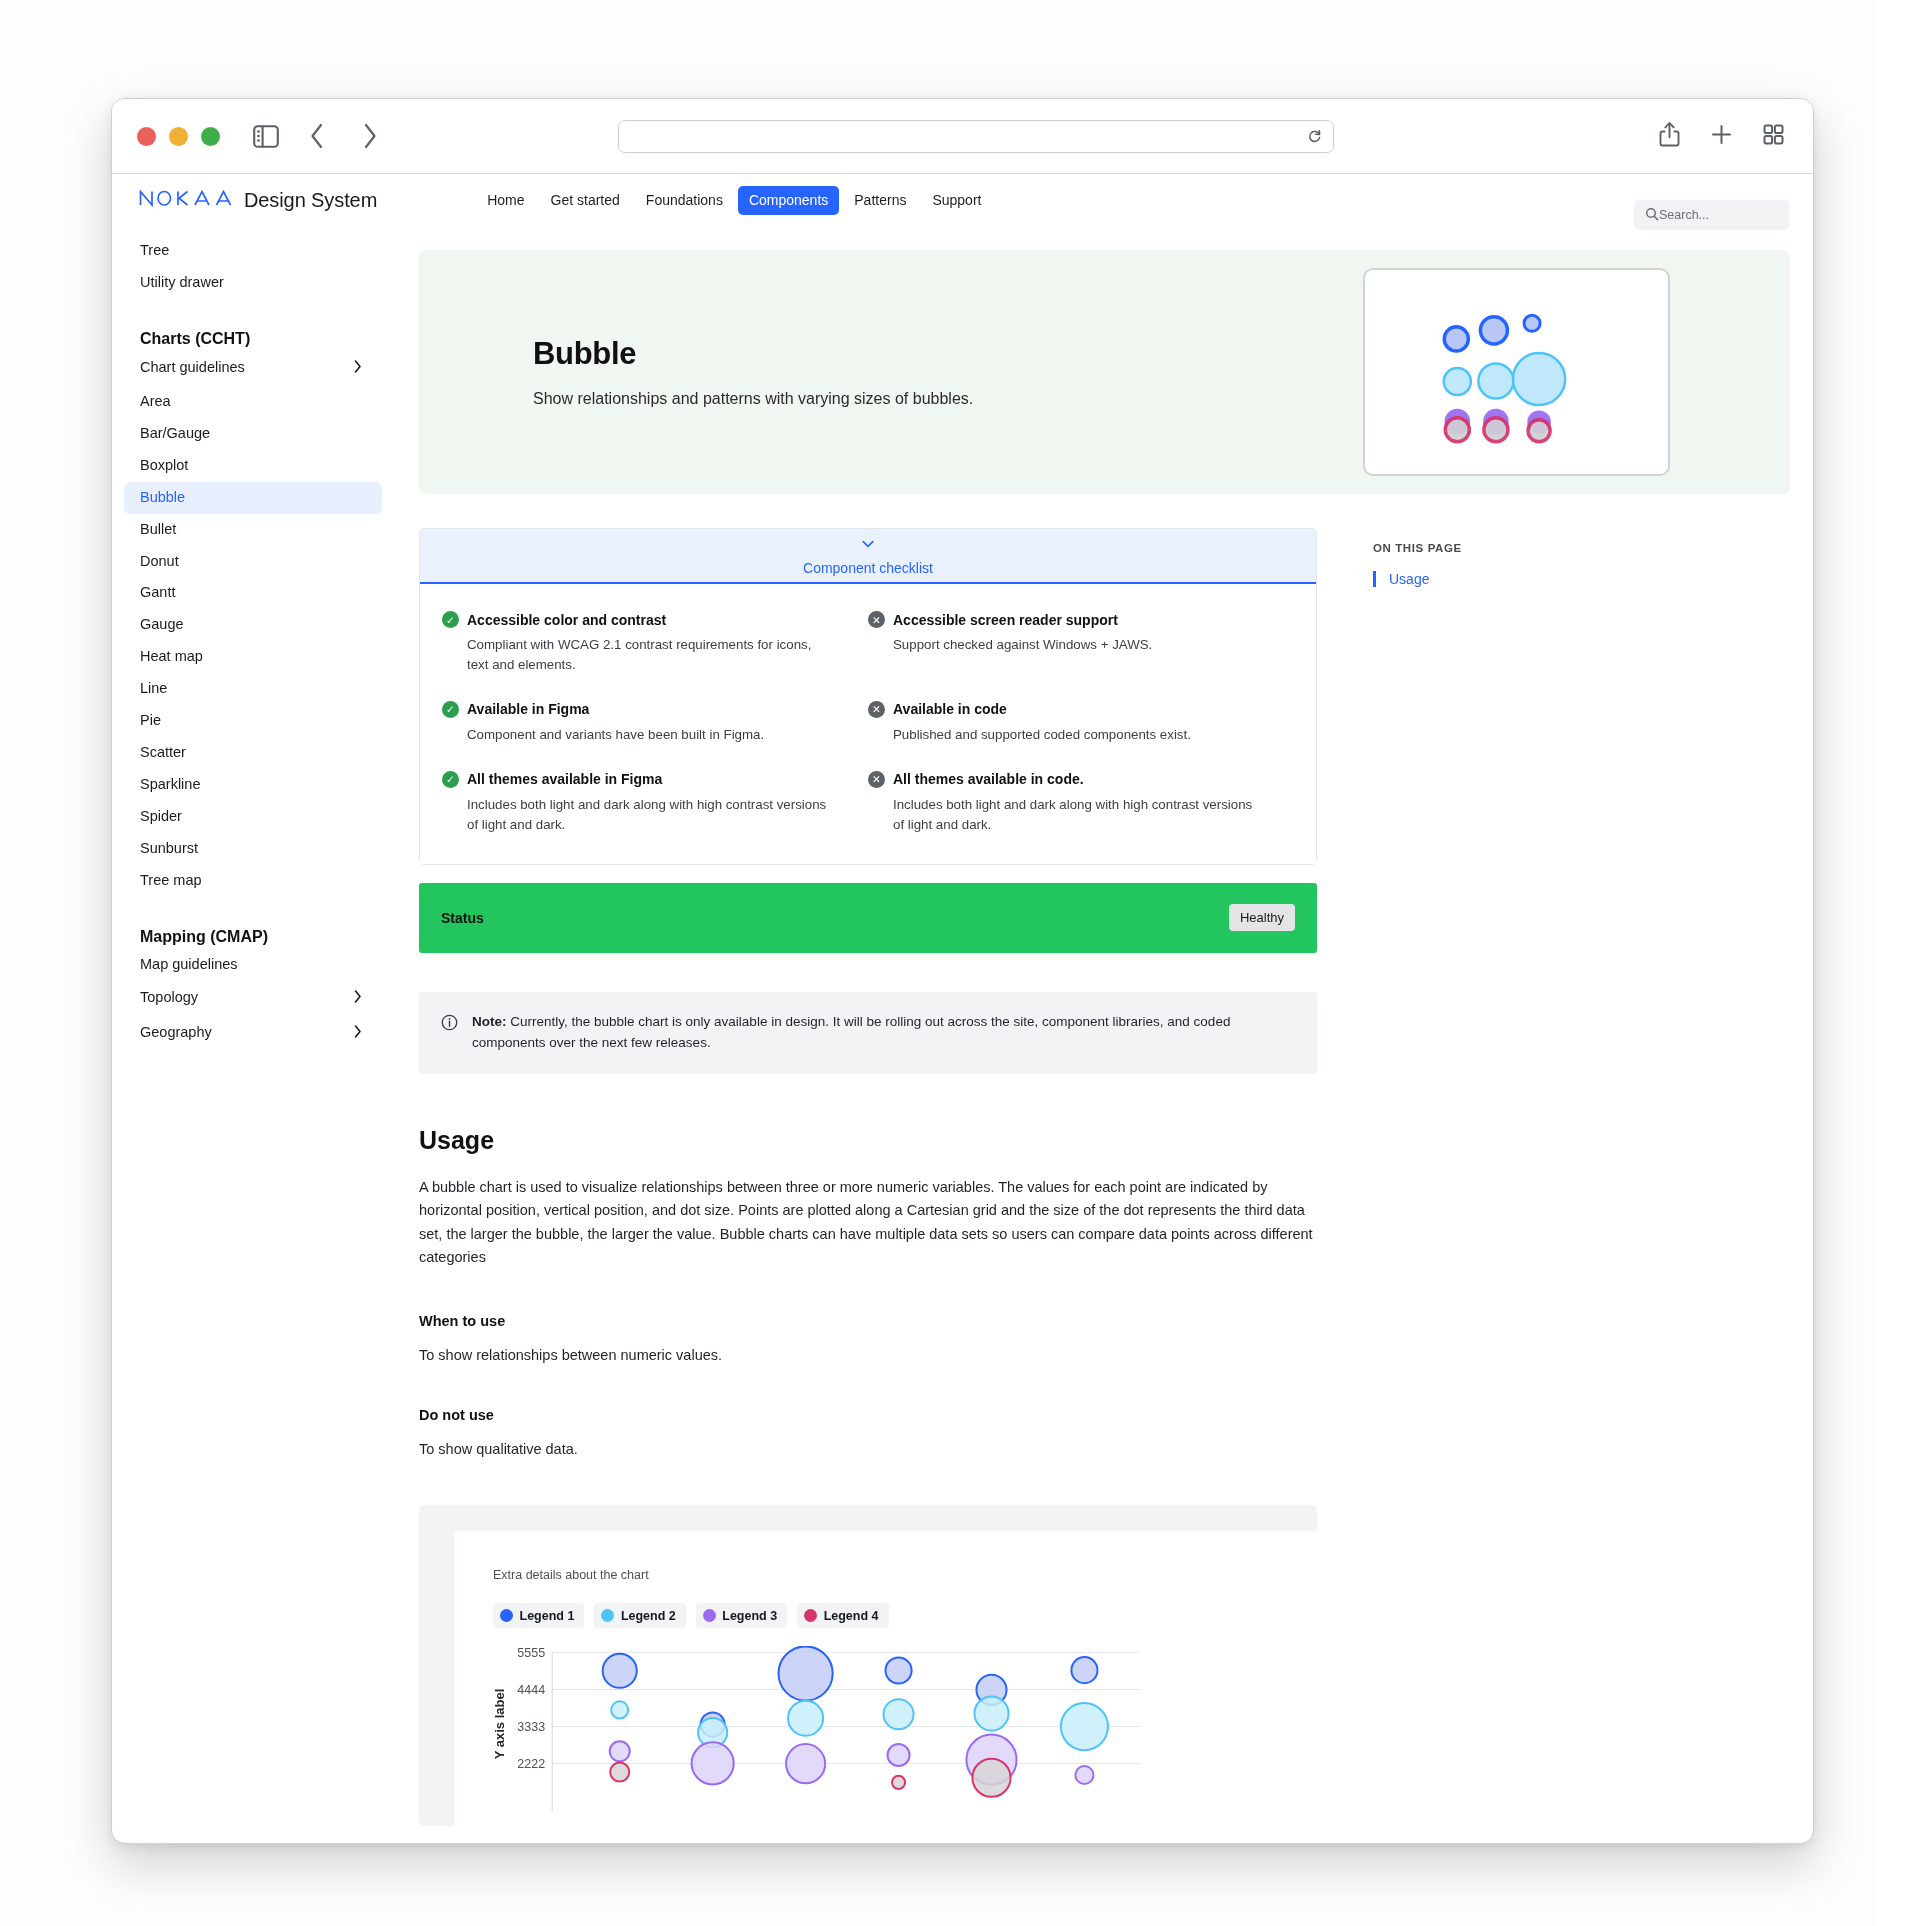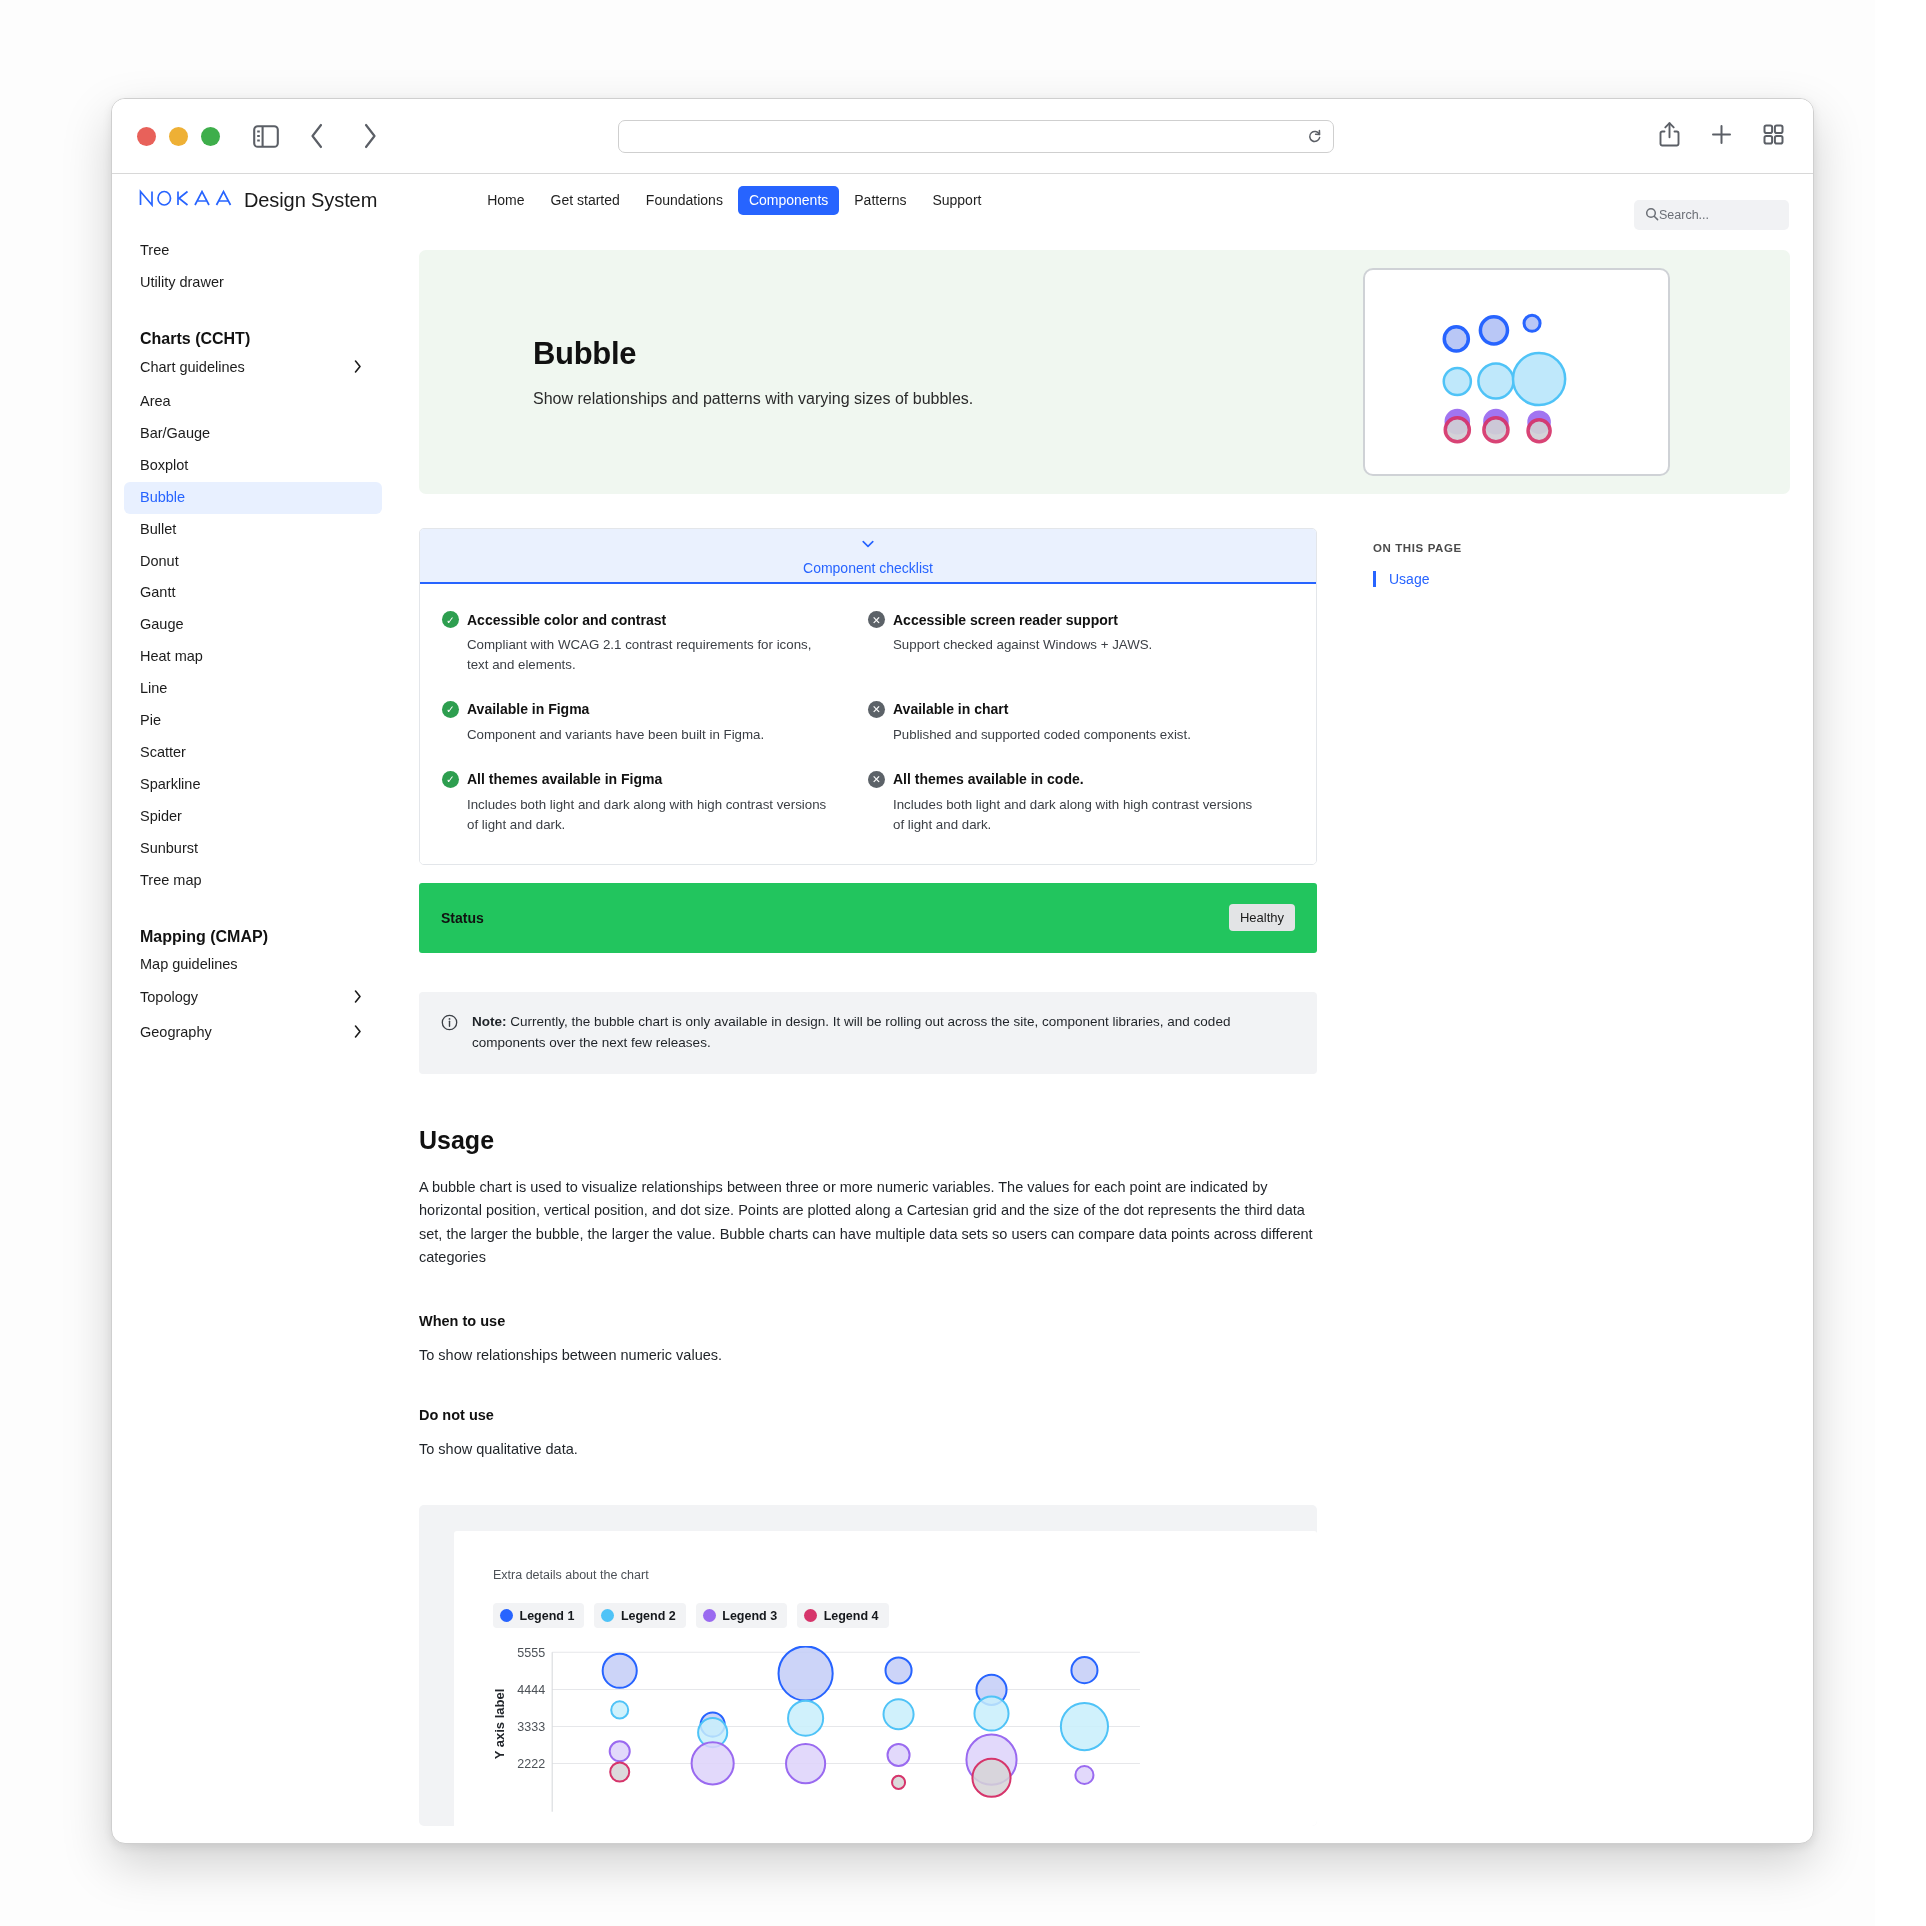--- a/index.html
+++ b/index.html
@@ -499,21 +499,21 @@
                   <div class="ck-title">
                     <span class="ck-badge ok">✓</span>
                     <span class="t">Available in Figma</span>
                   </div>
                   <div class="ck-desc">Component and variants have been built in Figma.</div>
                 </div>
 
                 <div class="ck-item">
                   <div class="ck-title">
                     <span class="ck-badge no">✕</span>
-                    <span class="t">Available in chart</span>
+                    <span class="t">Available in code</span>
                   </div>
                   <div class="ck-desc">Published and supported coded components exist.</div>
                 </div>
 
                 <div class="ck-item">
                   <div class="ck-title">
                     <span class="ck-badge ok">✓</span>
                     <span class="t">All themes available in Figma</span>
                   </div>
                   <div class="ck-desc">Includes both light and dark along with high contrast versions of light and dark.</div>

